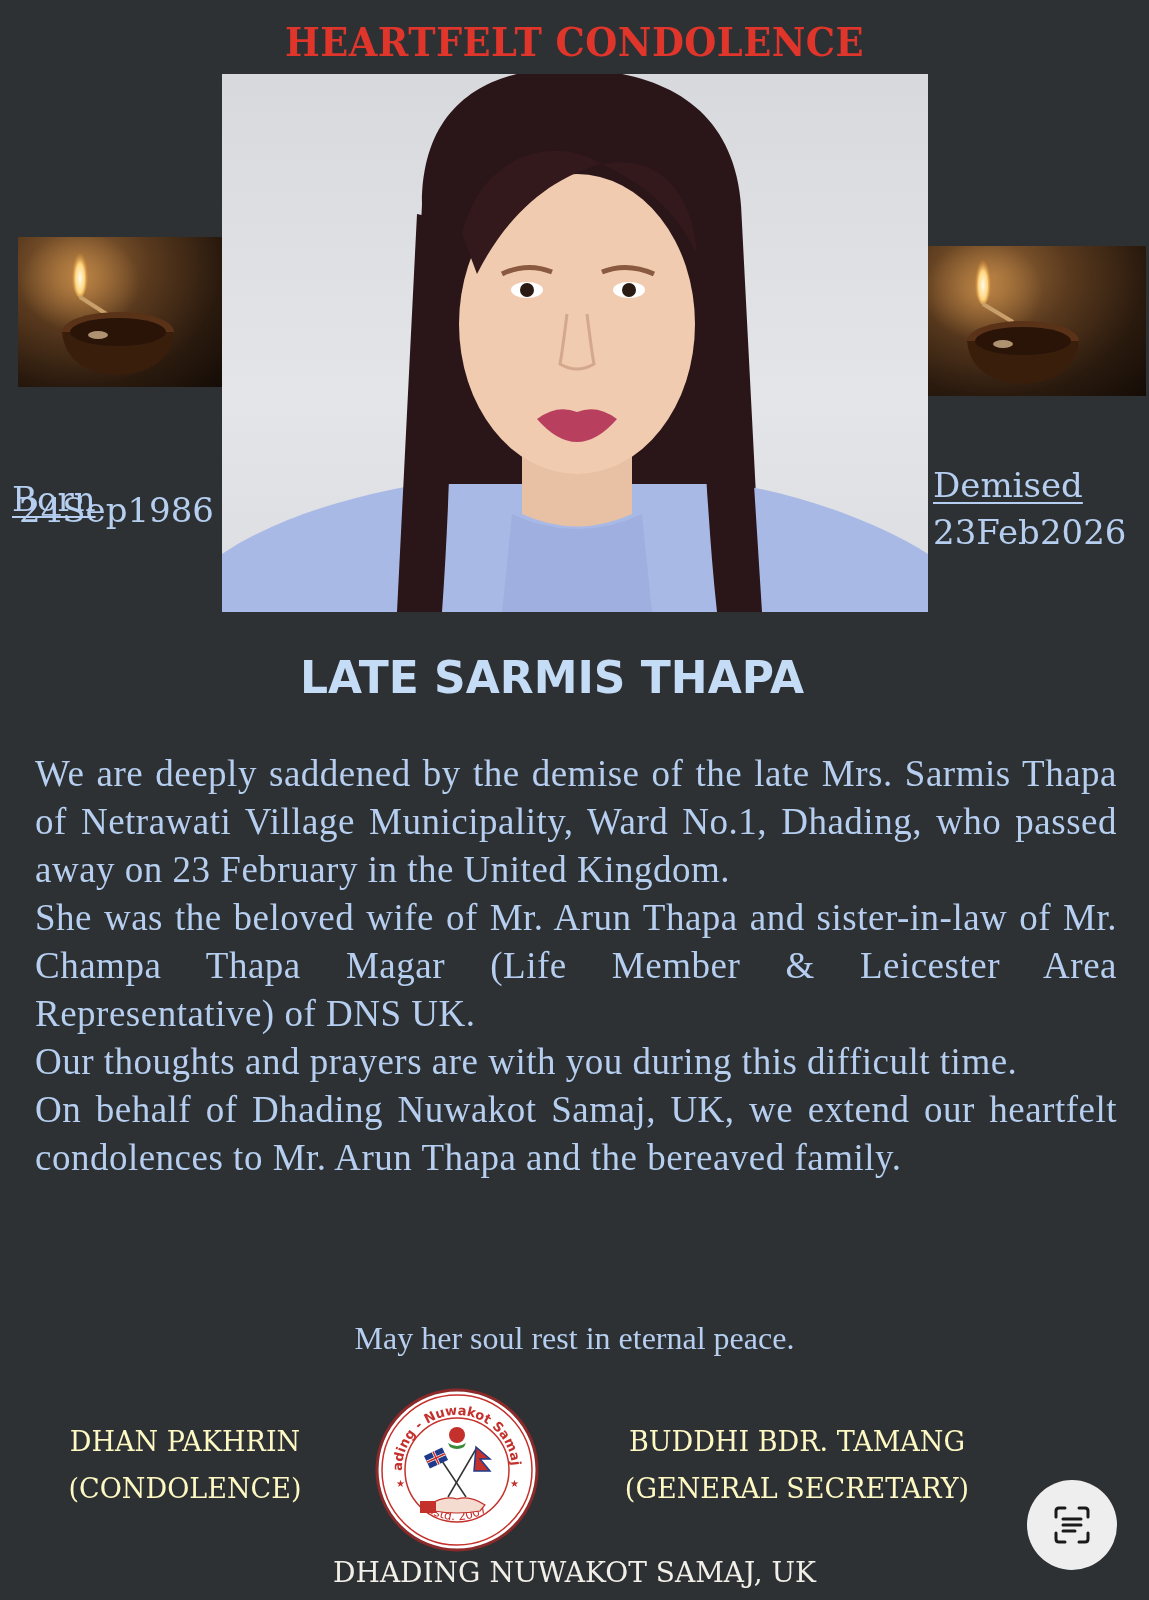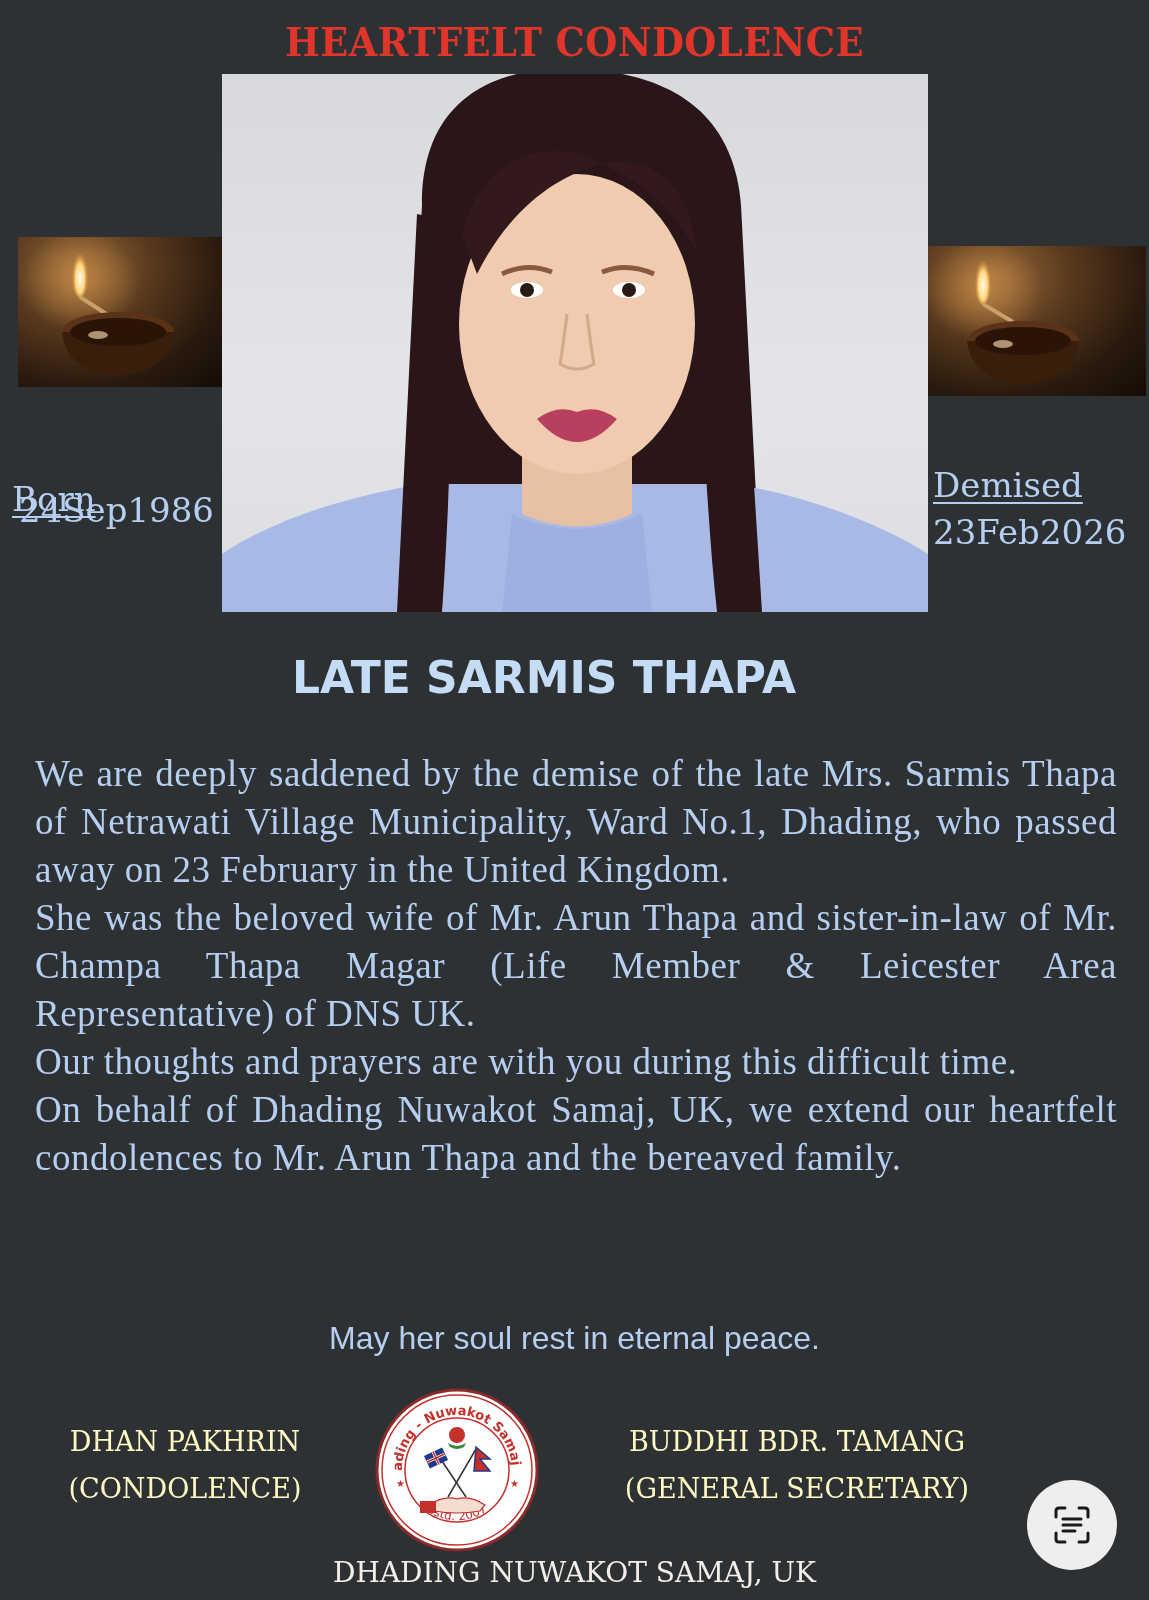--- a/index.html
+++ b/index.html
@@ -44,21 +44,21 @@
       text-decoration: underline;
       text-decoration-thickness: 2px;
       text-underline-offset: 5px;
     }
     .life-date {
       color: #b6cff0;
       font-size: 34px;
     }
 
     .name-title {
-      left: 4px; width: 1080px; top: 652px;
+      left: 12px; width: 1080px; top: 652px;
       text-align: center;
       color: #c5dcf6;
       font-family: "DejaVu Sans", sans-serif;
       font-weight: bold;
       font-size: 44px;
     }
 
     .body-text {
       left: 35px; top: 750px; width: 1082px;
       color: #b6cff0;
@@ -67,21 +67,21 @@
       line-height: 48px;
       text-align: justify;
       letter-spacing: 0.5px;
     }
     .body-text p { margin: 0; text-align-last: left; }
 
     .closing {
       left: 0; width: 1149px; top: 1320px;
       text-align: center;
       color: #b6cff0;
-      font-family: Liberation Sans, sans-serif;
+      font-family: Liberation Serif, serif;
       font-size: 32px;
     }
 
     .sig {
       color: #fef9c3;
       font-family: "DejaVu Serif", serif;
       font-size: 27px;
       text-align: center;
       line-height: 47px;
     }

